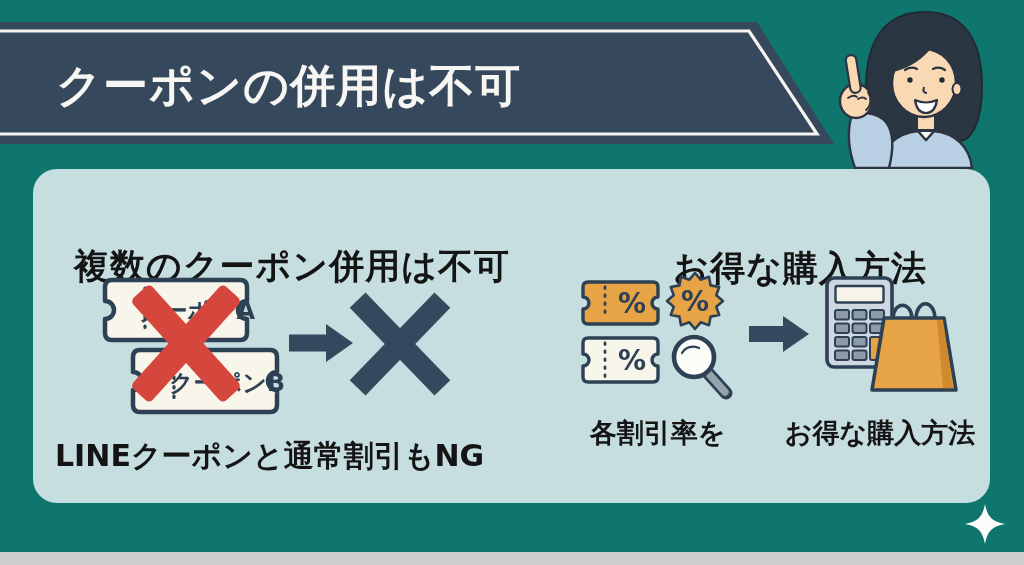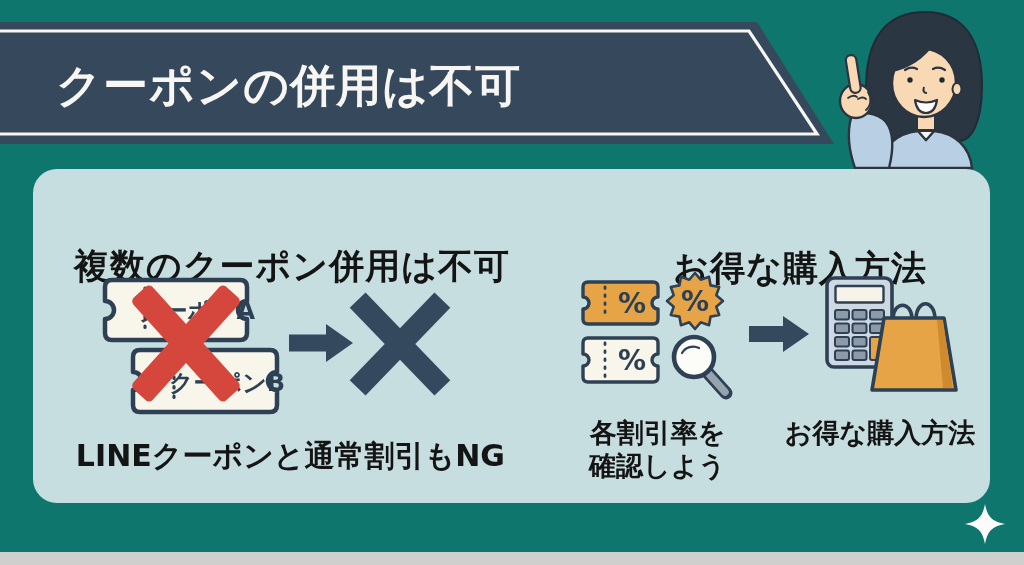--- a/index.html
+++ b/index.html
@@ -30,21 +30,21 @@
 
   .h2 {
     font-size:35px; font-weight:800; color:#141414; text-align:right;
     letter-spacing:1px; white-space:nowrap;margin-top:40px;
   }
   .heading-left  { left:50px;  top:203px; width:460px; }
   .heading-right { left:627px; top:205px; width:300px; }
 
   .note {
     left:55px; top:436px; width:450px;
-    font-size:30px; font-weight:800; color:#141414; text-align:right;
+    font-size:30px; font-weight:800; color:#141414; text-align:left;
     white-space:nowrap;
   }
   .caption {
     font-size:27px; font-weight:800; color:#141414; text-align:center;
     line-height:1.22;
   }
   .caption-check { left:560px; top:417px; width:195px; }
   .caption-buy   { left:772px; top:417px; width:216px; }
 
   .graphic-left  { left:80px;  top:265px; }
@@ -185,21 +185,20 @@
     <g>
       <path d="M318,56 C319,39 336,39 337,56" fill="none" stroke="#2e4154" stroke-width="3.6"></path>
       <path d="M341,56 C342,37 359,37 360,56" fill="none" stroke="#2e4154" stroke-width="3.6"></path>
       <polygon points="309,56 369,56 381,128 297,128" fill="#e6a446" stroke="#2e4154" stroke-width="3.6" stroke-linejoin="round"></polygon>
       <polygon points="362,58 368,58 378,126 368,126" fill="#d08a2e"></polygon>
     </g>
   </svg>
 
   <div class="abs caption caption-check">
     <div>各割引率を</div>
-    <div>確認しよう</div>
   </div>
   <div class="abs caption caption-buy">
     <div>お得な購入方法</div>
   </div>
 
   <svg class="abs sparkle" width="44" height="44" viewBox="0 0 44 44">
     <path d="M22,2 C24.5,15 29,19.5 42,22 C29,24.5 24.5,29 22,42 C19.5,29 15,24.5 2,22 C15,19.5 19.5,15 22,2 Z" fill="#fbfbf9"></path>
   </svg>
 
 </div>

